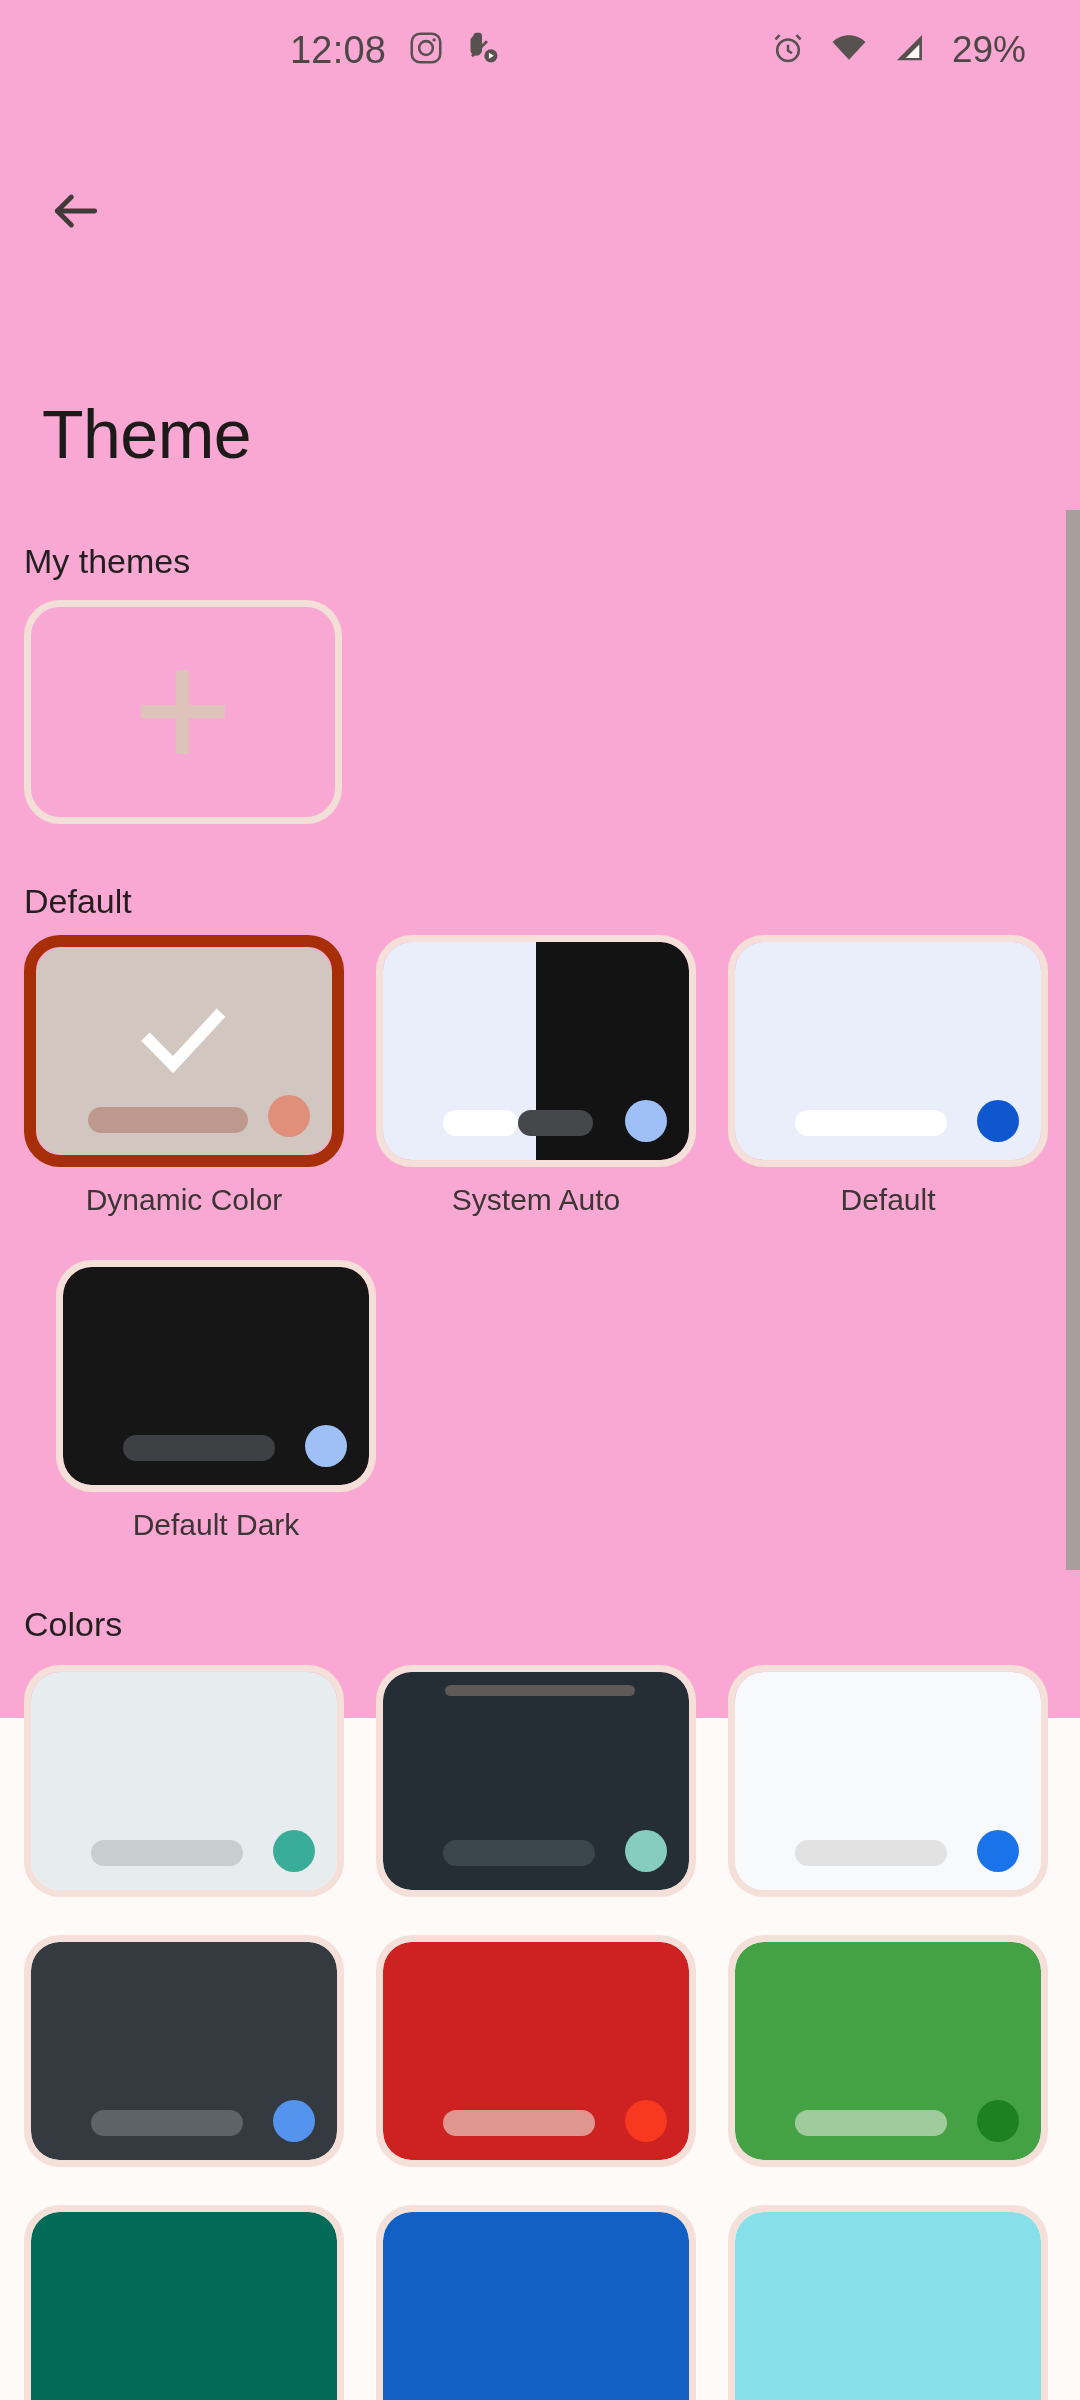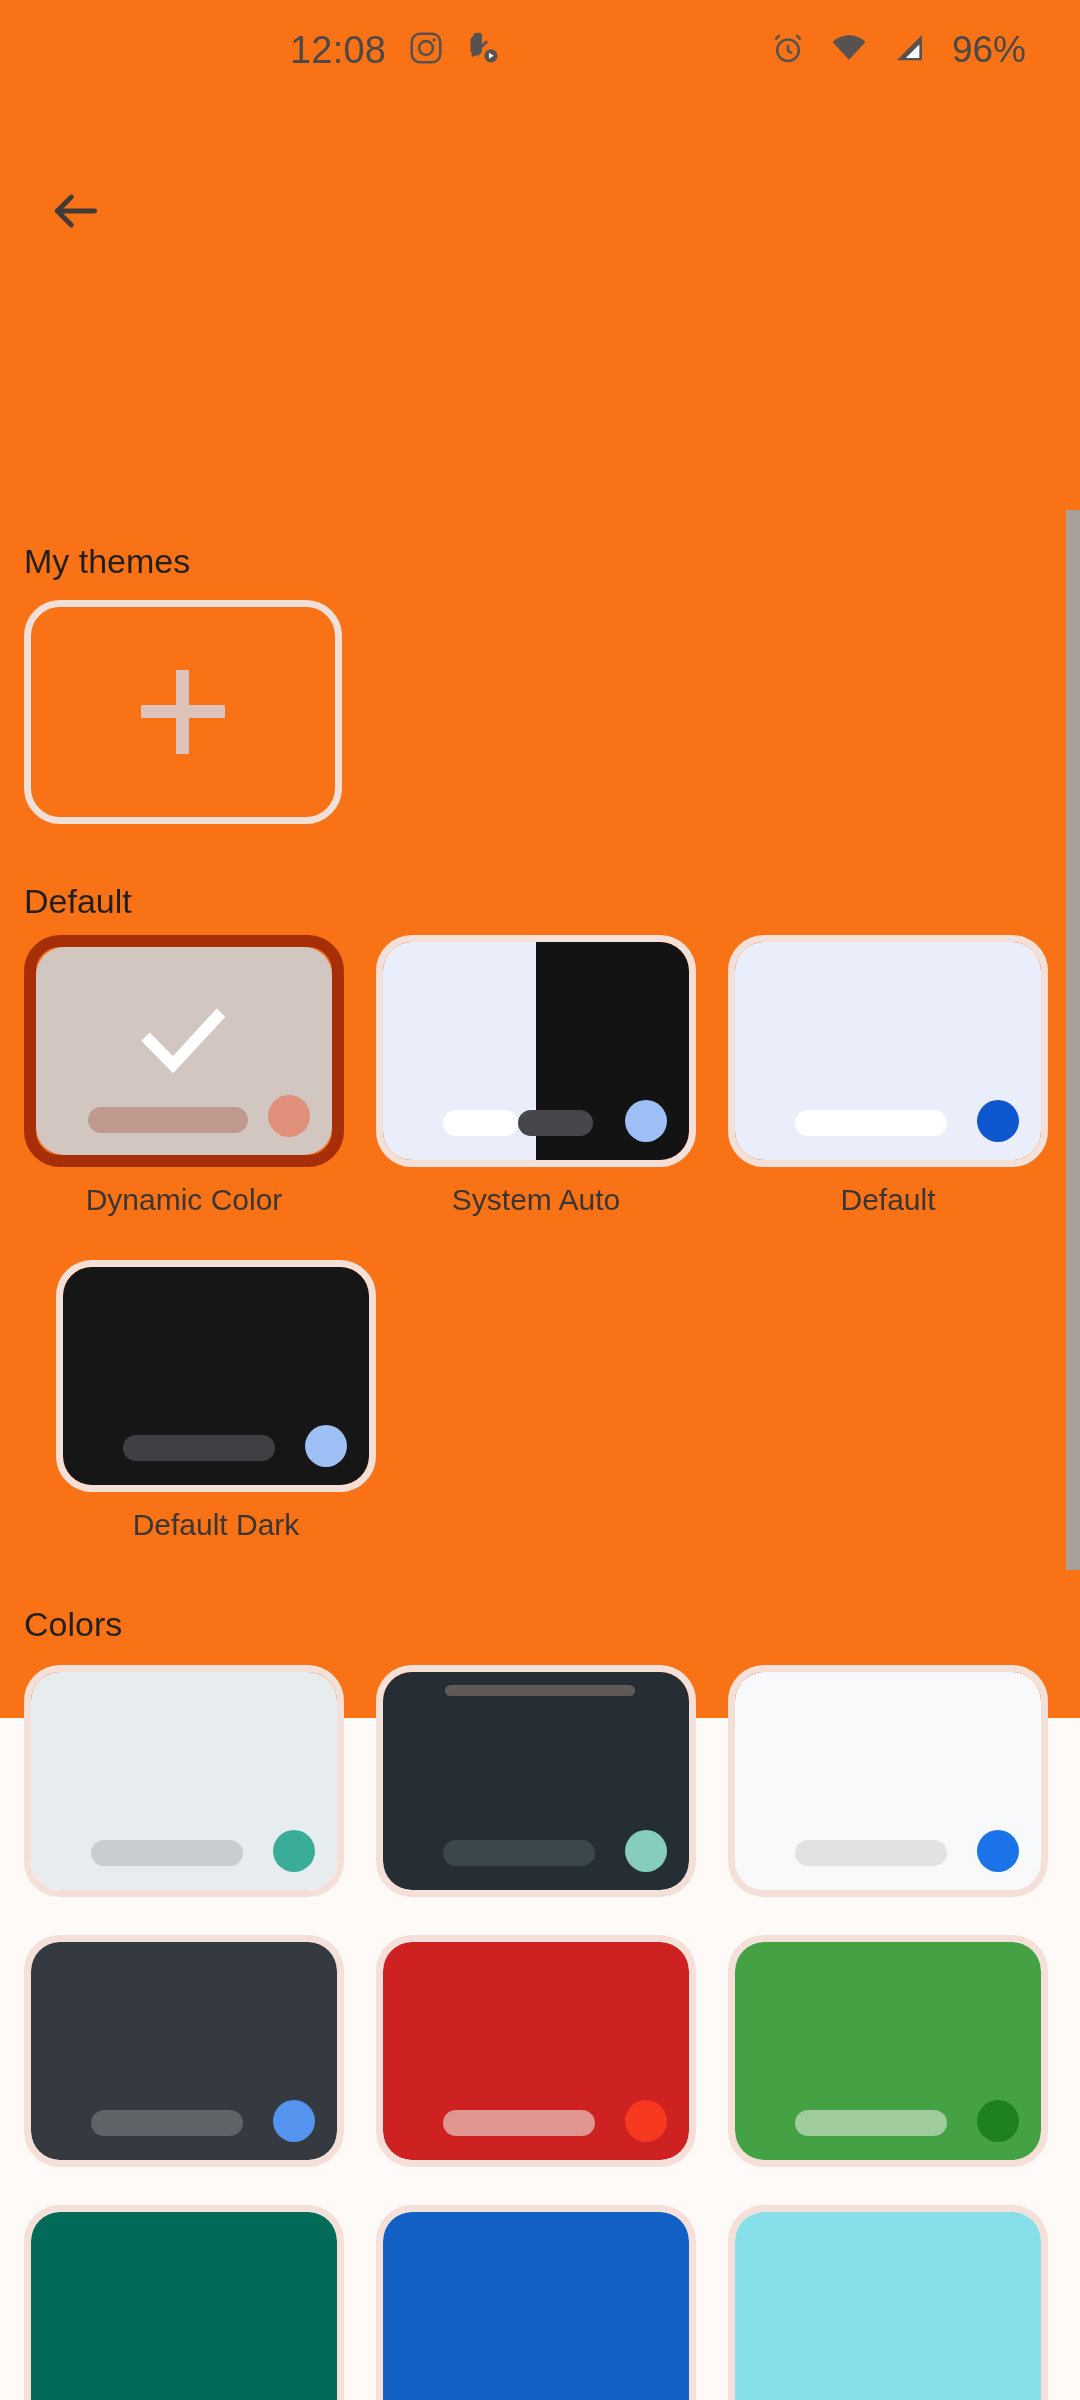--- a/index.html
+++ b/index.html
@@ -5,21 +5,21 @@
   * { box-sizing: border-box; margin: 0; padding: 0; }
   html, body {
     width: 1080px; height: 2400px;
     background: #fefaf8;
     font-family: "Liberation Sans", sans-serif;
     overflow: hidden;
   }
   #screen {
     position: relative;
     width: 1080px; height: 1718px;
-    background: #f97316;
+    background: #f9a8d4;
   }
 
   
   #status-bar {
     position: absolute; top: 0; left: 0;
     width: 1080px; height: 100px;
     display: flex; align-items: center;
   }
   #status-left {
     position: absolute; left: 290px; top: 0; height: 100px;
@@ -177,31 +177,32 @@
         <svg width="38" height="38" viewBox="0 0 24 24">
           <path d="M12 19.4 L1.6 8.2 C4.4 5.5 8 4 12 4 s7.6 1.5 10.4 4.2 Z" fill="#57524f"></path>
         </svg>
       </span>
       <span class="sb-icon">
         <svg width="36" height="36" viewBox="0 0 24 24">
           <path d="M20 3.4 L20 20.2 L3.2 20.2 Z" fill="#57524f"></path>
           <path d="M18.2 9.6 L18.2 18.6 L9.2 18.6 Z" fill="#fefaf8"></path>
         </svg>
       </span>
-      <span id="battery-text">96%</span>
+      <span id="battery-text">29%</span>
     </div>
   </div>
 
   <div id="back-button">
     <svg width="56" height="56" viewBox="0 0 24 24" fill="none" stroke="#413a37" stroke-width="2.1" stroke-linecap="round" stroke-linejoin="round">
       <path d="M20 12 H4"></path>
       <path d="M10 6 L4 12 L10 18"></path>
     </svg>
   </div>
 
+  <div id="page-title">Theme</div>
 
   <div class="section-header" id="sec-mythemes">My themes</div>
 
   <div id="add-card">
     <span style="position:relative;width:84px;height:84px;display:block;">
       <span class="plus-h" style="top:35px;left:0;"></span>
       <span class="plus-v" style="left:35px;top:0;"></span>
     </span>
   </div>
 

